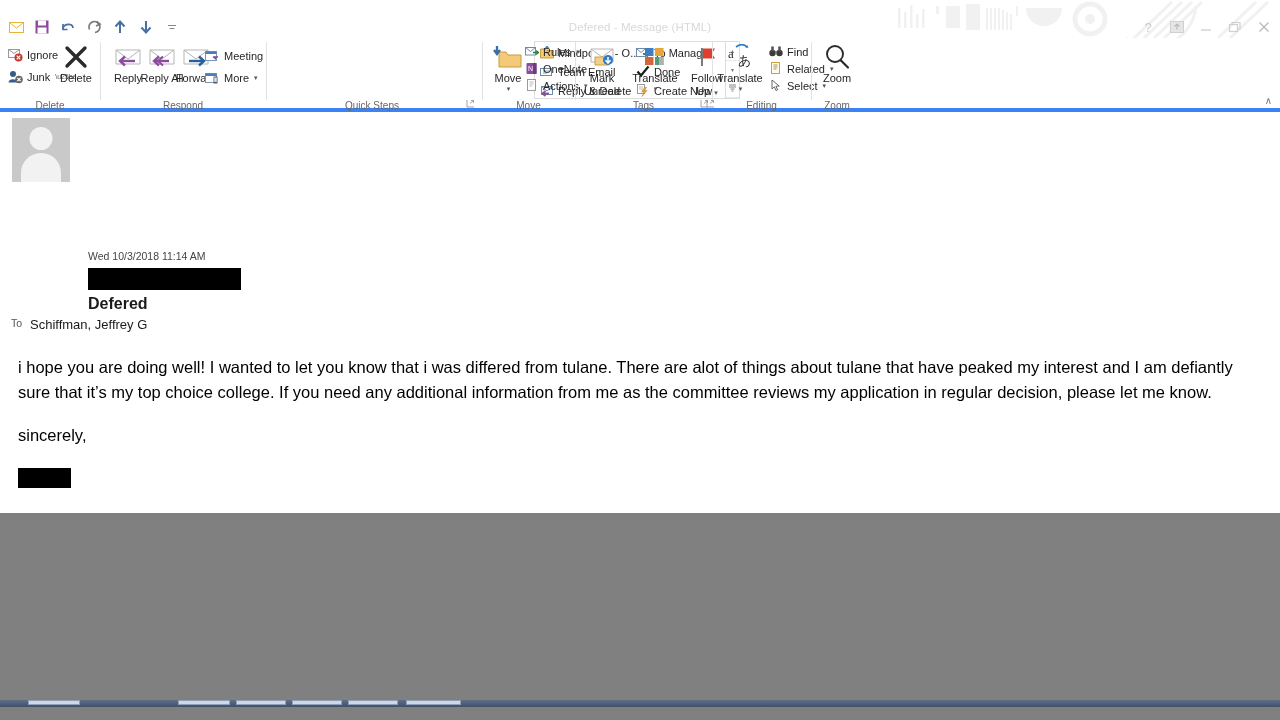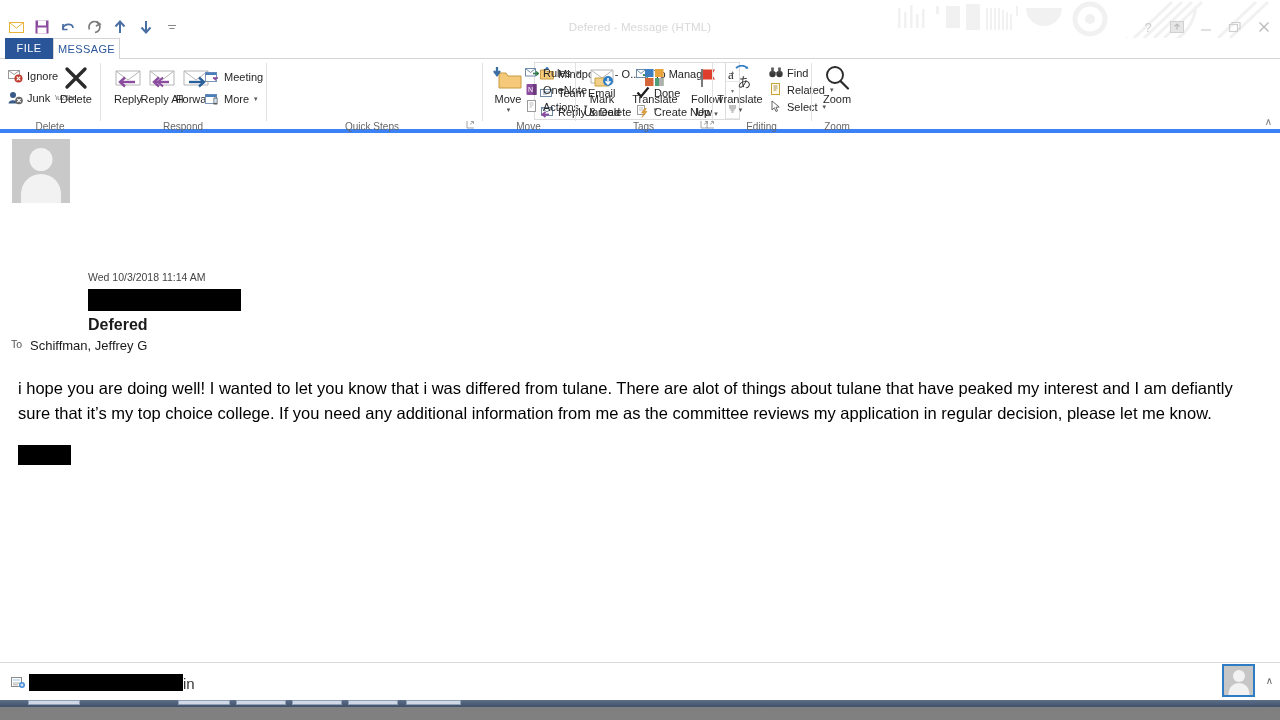--- a/index.html
+++ b/index.html
@@ -4,21 +4,21 @@
 <style>
   * { box-sizing: border-box; margin: 0; padding: 0; }
   html, body {
     width: 1280px; height: 720px;
     font-family: "Liberation Sans", sans-serif;
     background: #808080;
     overflow: hidden;
   }
   .app {
     position: absolute; left: 0; top: 0;
-    width: 1280px; height: 700px;
+    width: 1280px; height: 513px;
     background: #ffffff;
     overflow: hidden;
   }
 
   
   .titlebar {
     position: relative;
     height: 38px;
     background: #ffffff;
     overflow: hidden;
@@ -379,26 +379,20 @@
       </span>
       <span class="wc">
         <svg width="14" height="12" viewBox="0 0 14 12">
             <path d="M2.5 1.5 L11.5 10.5 M11.5 1.5 L2.5 10.5" stroke="#b9b9b9" stroke-width="1.3"></path>
           </svg>
       </span>
     </div>
   </div>
   <div class="red-edge"></div>
 
-  <div class="tabstrip">
-    <div class="tabrule"></div>
-    <div class="tab tab-file">FILE</div>
-    <div class="tab tab-message">MESSAGE</div>
-    <div class="tabrule-cover"></div>
-  </div>
 
   <div class="ribbon">
 
     <div class="rgroup" style="left:0; width:100px;">
       <div class="smbtn" style="left:8px; top:8px;">
         <span class="ic">
           <svg width="15" height="14" viewBox="0 0 15 14">
               <rect x="0.5" y="1.5" width="11" height="8" fill="#fff" stroke="#9a9a9a"></rect>
               <path d="M0.5 1.5 L6 5.5 L11.5 1.5" fill="none" stroke="#9a9a9a"></path>
               <circle cx="10.5" cy="9.5" r="4" fill="#c0392b"></circle>
@@ -746,20 +740,21 @@
     </div>
 
     <div class="hdr-date">Wed 10/3/2018 11:14 AM</div>
     <div class="redact redact-sender"></div>
     <div class="hdr-subject">Defered</div>
     <div class="hdr-to-label">To</div>
     <div class="hdr-to-value">Schiffman, Jeffrey G</div>
 
     <div class="body-text">
       <p>i hope you are doing well! I wanted to let you know that i was differed from tulane. There are alot of things about tulane that have peaked my interest and I am defiantly sure that it’s my top choice college. If you need any additional information from me as the committee reviews my application in regular decision, please let me know.</p>
+      <p>sincerely,</p>
       <p><span class="redact redact-name"></span></p>
     </div>
   </div>
 
   <div class="statusbar">
     <span class="sb-icon">
       <svg width="14" height="13" viewBox="0 0 14 13">
           <rect x="0.5" y="1.5" width="10" height="9" fill="#fff" stroke="#8a8a8a"></rect>
           <rect x="1.8" y="3" width="7.4" height="2" fill="#cfe0f2"></rect>
           <path d="M2 7 L9 7 M2 8.8 L7 8.8" stroke="#9a9a9a" stroke-width="0.8"></path>

